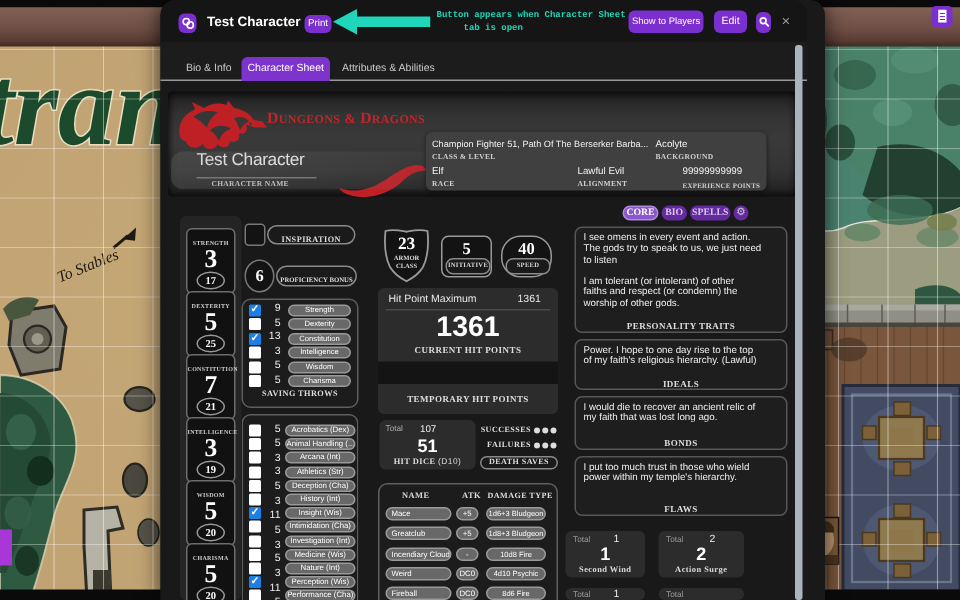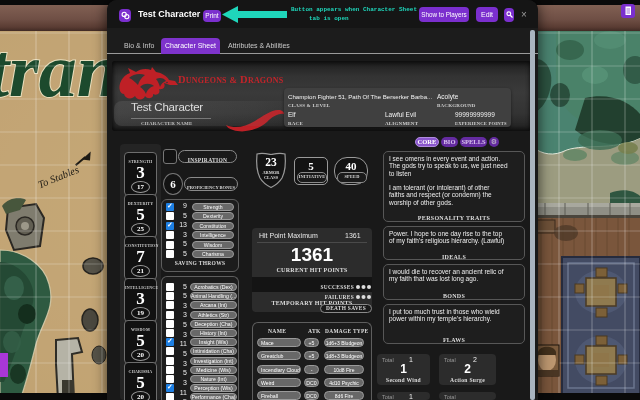--- a/index.html
+++ b/index.html
@@ -1,18 +1,18 @@
 <!DOCTYPE html>
 <html><head>
 <meta charset="utf-8">
 <style>
   html,body{margin:0;padding:0;}
   #stage{position:relative;width:640px;height:400px;overflow:hidden;background:#c7aa78;font-family:"Liberation Sans",sans-serif;}
   
-  #modal{position:absolute;left:107px;top:0;width:431px;height:400px;background:#191919;border-radius:10px 10px 0 0;box-shadow:0 0 14px rgba(0,0,0,.7);}
+  #modal{position:absolute;left:107px;top:0;width:431px;height:400px;background:#191919;border-radius:10px 10px 0 0;box-shadow:0 0 14px rgba(0,0,0,.7);padding-left:12px;}
   #titlebar{position:absolute;left:0;top:0;width:431px;height:28px;background:#151515;border-radius:10px 10px 0 0;}
   .pbtn{position:absolute;background:#7b2fce;color:#fff;border-radius:4px;font-size:7px;line-height:15px;text-align:center;white-space:nowrap;}
   #tabbar{position:absolute;left:0;top:28px;width:431px;height:26px;background:#1c1c1c;border-bottom:1px solid #9a9a9a;box-sizing:border-box;}
   .tab{position:absolute;font-size:7px;color:#c9c9c9;top:14px;}
   #tabactive{position:absolute;left:54px;top:10px;height:16px;background:#7e33cc;color:#fff;border-radius:4px 4px 0 0;font-size:7px;line-height:16px;padding:0 4px;}
   #content{position:absolute;left:0;top:54px;width:431px;height:346px;background:#191919;overflow:hidden;}
   
   #shead{position:absolute;left:5px;top:7px;width:419px;height:70px;background:linear-gradient(180deg,#1e1e1e 0%,#333 22%,#3a3a3a 45%,#333 75%,#202020 100%);border-radius:3px;box-shadow:inset 0 2px 5px rgba(0,0,0,.6),inset 0 -2px 5px rgba(0,0,0,.6);}
   #infopanel{position:absolute;left:172px;top:27px;width:227px;height:39px;background:#404040;border-radius:4px;box-shadow:0 1px 3px rgba(0,0,0,.5);}
   .ilab{position:absolute;font-family:"Liberation Serif",serif;font-weight:bold;font-size:5px;color:#cfcfcf;letter-spacing:.2px;white-space:nowrap;}
@@ -352,30 +352,36 @@
       </svg>
       <div class="statbox" style="left:187px;top:103px;">
           <div class="sv">5</div>
           <div class="sl">INITIATIVE</div>
         </div>
       <div class="statbox" style="left:227px;top:103px;border-radius:13px;">
           <div class="sv">40</div>
           <div class="sl">SPEED</div>
         </div>
 
-      <div class="cbox" style="left:145px;top:138px;width:120px;height:84px;margin-top:36px;">
+      <div class="cbox" style="left:145px;top:138px;width:120px;height:84px;">
         <span style="position:absolute;left:7px;top:4px;font-size:7px;color:#e8e8e8;">Hit Point Maximum</span>
         <span style="position:absolute;left:93px;top:4px;font-size:7px;color:#e8e8e8;">1361</span>
         <div style="position:absolute;left:5px;top:14px;width:110px;border-top:1px solid #4a4a4a;"></div>
         <div style="position:absolute;left:0;top:16px;width:120px;text-align:center;font-size:19px;font-weight:bold;color:#fff;">1361</div>
         <div class="slab" style="position:absolute;left:0;top:39px;width:120px;text-align:center;font-size:6px;">CURRENT HIT POINTS</div>
         <div style="position:absolute;left:0px;top:49px;width:120px;height:15px;background:#141414;"></div>
         <div class="slab" style="position:absolute;left:0;top:72px;width:120px;text-align:center;font-size:6px;">TEMPORARY HIT POINTS</div>
       </div>
 
+      <div class="cbox" style="left:146px;top:226px;width:64px;height:33px;">
+        <span style="position:absolute;left:4px;top:3px;font-size:5.5px;color:#aaa;">Total</span>
+        <span style="position:absolute;left:27px;top:3px;font-size:6.5px;color:#eee;">107</span>
+        <div style="position:absolute;left:0;top:10px;width:64px;text-align:center;font-size:12px;font-weight:bold;color:#fff;">51</div>
+        <div class="slab" style="position:absolute;left:0;top:25px;width:64px;text-align:center;font-size:5.6px;">HIT DICE <span style="font-family:'Liberation Sans';font-weight:normal">(D10)</span></div>
+      </div>
       <div class="cbox" style="left:213px;top:226px;width:52px;height:33px;background:transparent;">
         <span class="slab" style="position:absolute;right:18px;top:4px;font-size:5.4px;">SUCCESSES</span>
         <span class="slab" style="position:absolute;right:18px;top:14px;font-size:5.4px;">FAILURES</span>
         <svg style="position:absolute;right:0;top:3px" width="17" height="18">
             <circle cx="3" cy="4" r="2" fill="#ddd"></circle>
             <circle cx="8.5" cy="4" r="2" fill="#ddd"></circle>
             <circle cx="14" cy="4" r="2" fill="#ddd"></circle>
             <circle cx="3" cy="14" r="2" fill="#ddd"></circle>
             <circle cx="8.5" cy="14" r="2" fill="#ddd"></circle>
             <circle cx="14" cy="14" r="2" fill="#ddd"></circle>

